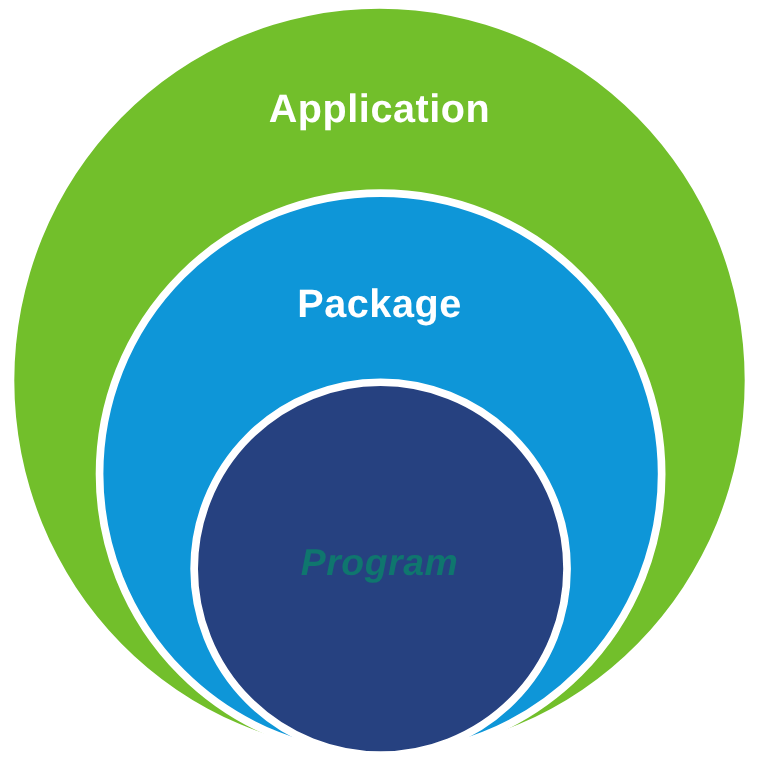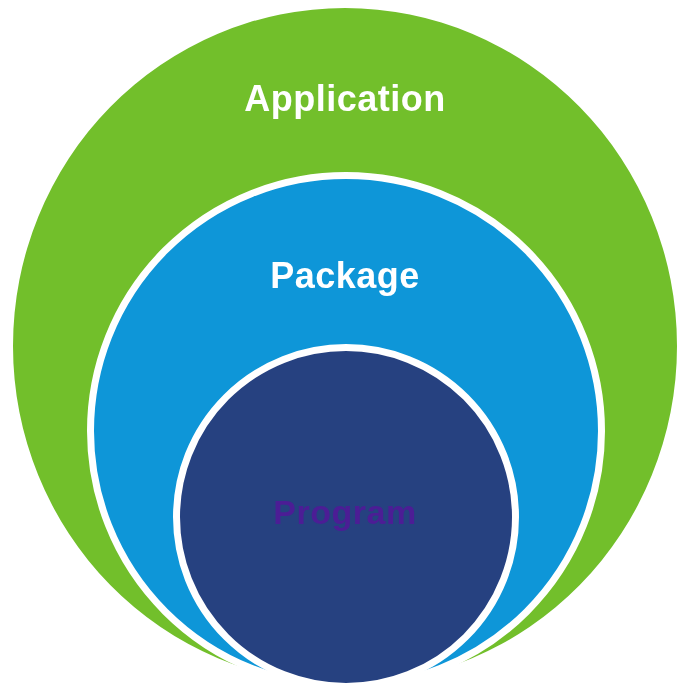--- a/index.html
+++ b/index.html
@@ -71,15 +71,15 @@
   <div class="circle c-outer" style="background: rgb(114, 191, 43); border-color: rgb(255, 255, 255);"></div>
 
   <div class="circle c-middle" style="background: rgb(14, 150, 216); border-color: rgb(255, 255, 255);"></div>
 
   <div class="circle c-inner" style="background: rgb(38, 65, 128); border-color: rgb(255, 255, 255);"></div>
 
   <div class="label l-application" style="color: rgb(255, 255, 255);">Application</div>
 
   <div class="label l-package" style="color: rgb(255, 255, 255);">Package</div>
 
-  <div class="label l-program" style="color: #4c1d95;">Program</div>
+  <div class="label l-program" style="color: #0f766e; font-style: italic;">Program</div>
 
 </div>
 
 </body></html>

